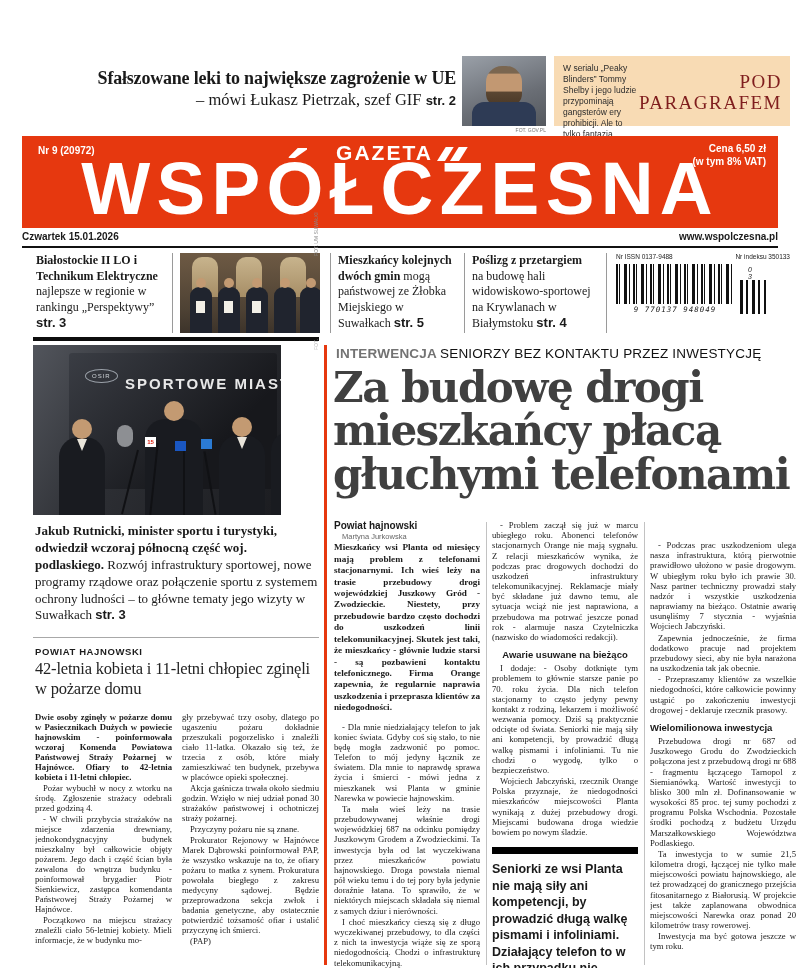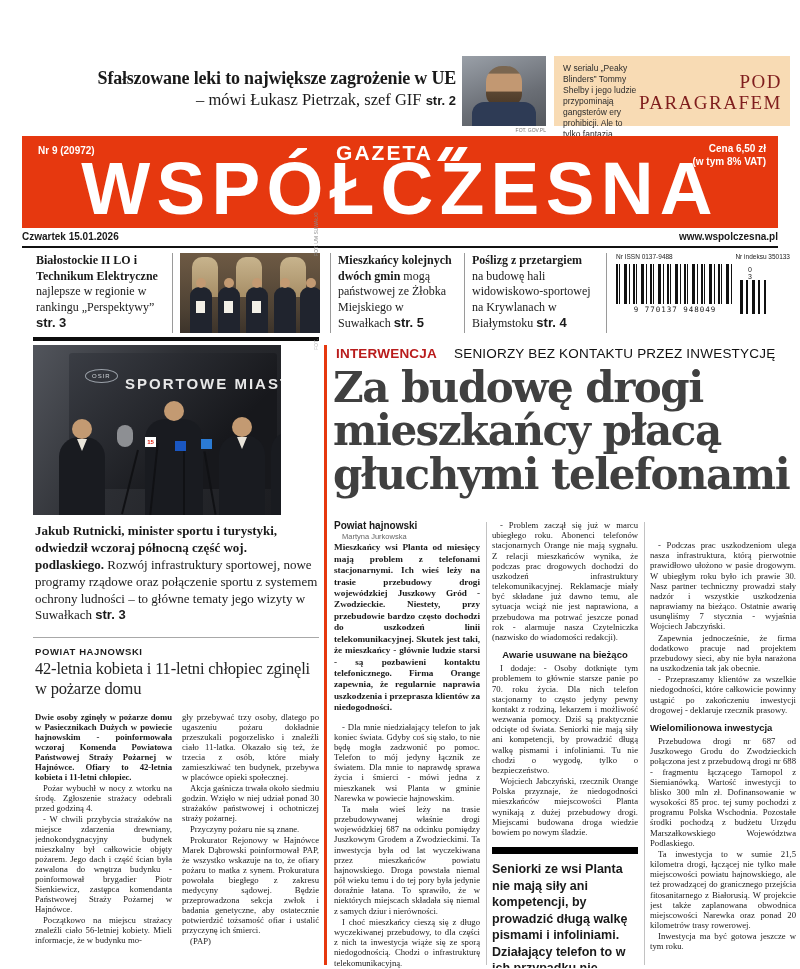--- a/index.html
+++ b/index.html
@@ -53,21 +53,21 @@
             background:linear-gradient(#6e5a44,#4e4234 70%,#3c332a);}
   .win{position:absolute;top:4px;width:26px;height:40px;background:linear-gradient(#d8c49a,#b59a6e);
        border-radius:10px 10px 0 0;opacity:.85;}
   .pers{position:absolute;bottom:0;width:22px;height:46px;border-radius:9px 9px 0 0;background:#20242e;}
   .pers:before{content:"";position:absolute;left:6px;top:-9px;width:10px;height:10px;border-radius:50%;background:#c39a72;}
   .paper{position:absolute;width:9px;height:12px;background:#f2efe6;}
   .suw-credit{left:313px;top:256px;font-family:"Liberation Sans",sans-serif;font-size:5px;color:#888;
               transform:rotate(-90deg);transform-origin:0 0;white-space:nowrap;}
   .barcode{left:616px;top:253px;width:174px;height:82px;font-family:"Liberation Sans",sans-serif;}
   .bc-top{display:flex;justify-content:space-between;font-size:6.5px;color:#222;margin-bottom:4px;}
-  .bc-wrap{display:flex;align-items:flex-end;gap:6px;}
+  .bc-wrap{display:flex;align-items:flex-end;gap:6px;font-style:italic;}
   .bc-main{width:118px;}
   .bc-bars{height:40px;background:repeating-linear-gradient(90deg,#111 0 2px,#fff 2px 3px,#111 3px 4px,#fff 4px 8px,#111 8px 11px,#fff 11px 13px,#111 13px 14px,#fff 14px 17px);}
   .bc-digits{font-family:"DejaVu Sans Mono",monospace;font-size:7.5px;letter-spacing:1px;text-align:center;background:#fff;margin-top:1px;}
   .bc-addon{width:26px;}
   .bc-addon .ad{font-size:7px;letter-spacing:6px;text-align:center;}
   .bc-addon .bars{height:34px;background:repeating-linear-gradient(90deg,#111 0 3px,#fff 3px 6px,#111 6px 8px,#fff 8px 12px);}
 
   
   .blackrule{left:33px;top:337px;width:286px;height:4px;background:#0d0d0d;}
   .confphoto{left:33px;top:345px;width:248px;height:170px;overflow:hidden;
@@ -97,21 +97,21 @@
              letter-spacing:.6px;color:#1c1c1c;}
   .fire-head{left:35px;top:659px;width:284px;font-size:16.5px;line-height:1.22;color:#232323;letter-spacing:-0.2px;}
   .fcol{top:712px;width:137px;height:255px;overflow:hidden;font-size:8.7px;line-height:1.15;text-align:justify;}
   .fcol p{margin:0 0 1px;}
   .fcol p + p{text-indent:8px;}
   .fcol p.b{font-weight:bold;text-indent:0;}
 
   
   .redline{left:324px;top:345px;width:3px;height:620px;background:#e6380f;}
   .m-kick{left:336px;top:346px;font-family:"Liberation Sans",sans-serif;font-size:13.5px;letter-spacing:.2px;color:#111;}
-  .m-kick .lab{font-weight:bold;color:#b91c1c;margin-right:17px;}
+  .m-kick .lab{font-weight:bold;color:#737373;margin-right:3px;}
   .m-head{left:333px;top:366px;width:464px;font-family:"DejaVu Serif",serif;font-weight:bold;
           font-size:42px;line-height:1.03;letter-spacing:-1.5px;color:#404040;}
   .mcol{top:520px;width:146px;height:448px;overflow:hidden;font-size:8.7px;line-height:1.17;text-align:justify;}
   .mcol p{margin:0 0 1px;}
   .mcol p + p{text-indent:8px;}
   .cline{top:522px;width:1px;height:443px;background:#c2c2c2;}
   .sect{font-family:"Liberation Sans",sans-serif;font-weight:bold;font-size:10px;margin:0 0 1px;}
   .byline{font-family:"Liberation Sans",sans-serif;font-size:7.5px;color:#666;margin:0 0 14px;}
   .lede{font-weight:bold;font-size:9.2px;line-height:1.24;margin:0 0 8px !important;text-indent:0 !important;}
   .subhead{font-family:"Liberation Sans",sans-serif;font-weight:bold;font-size:9.5px;text-indent:0 !important;

